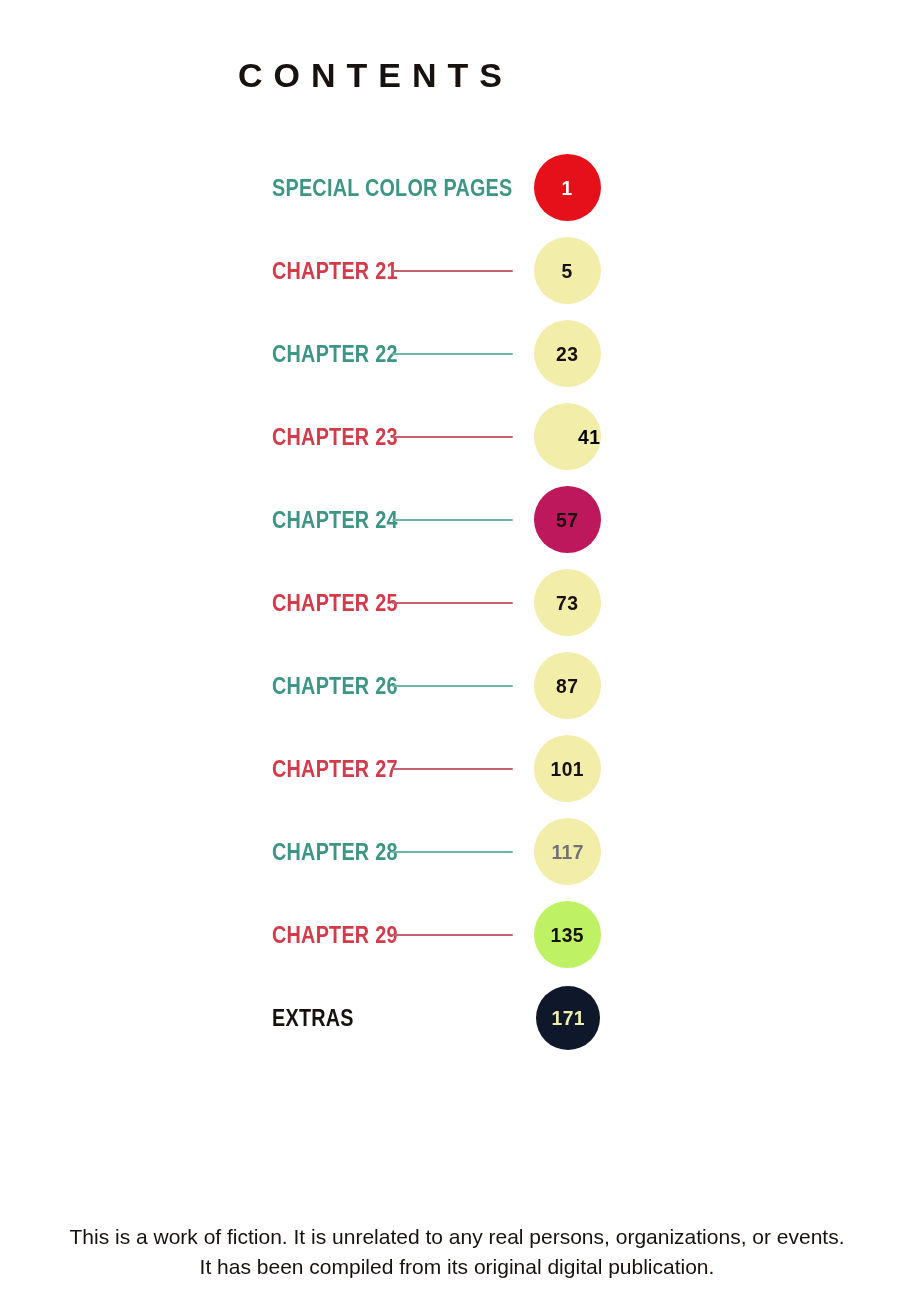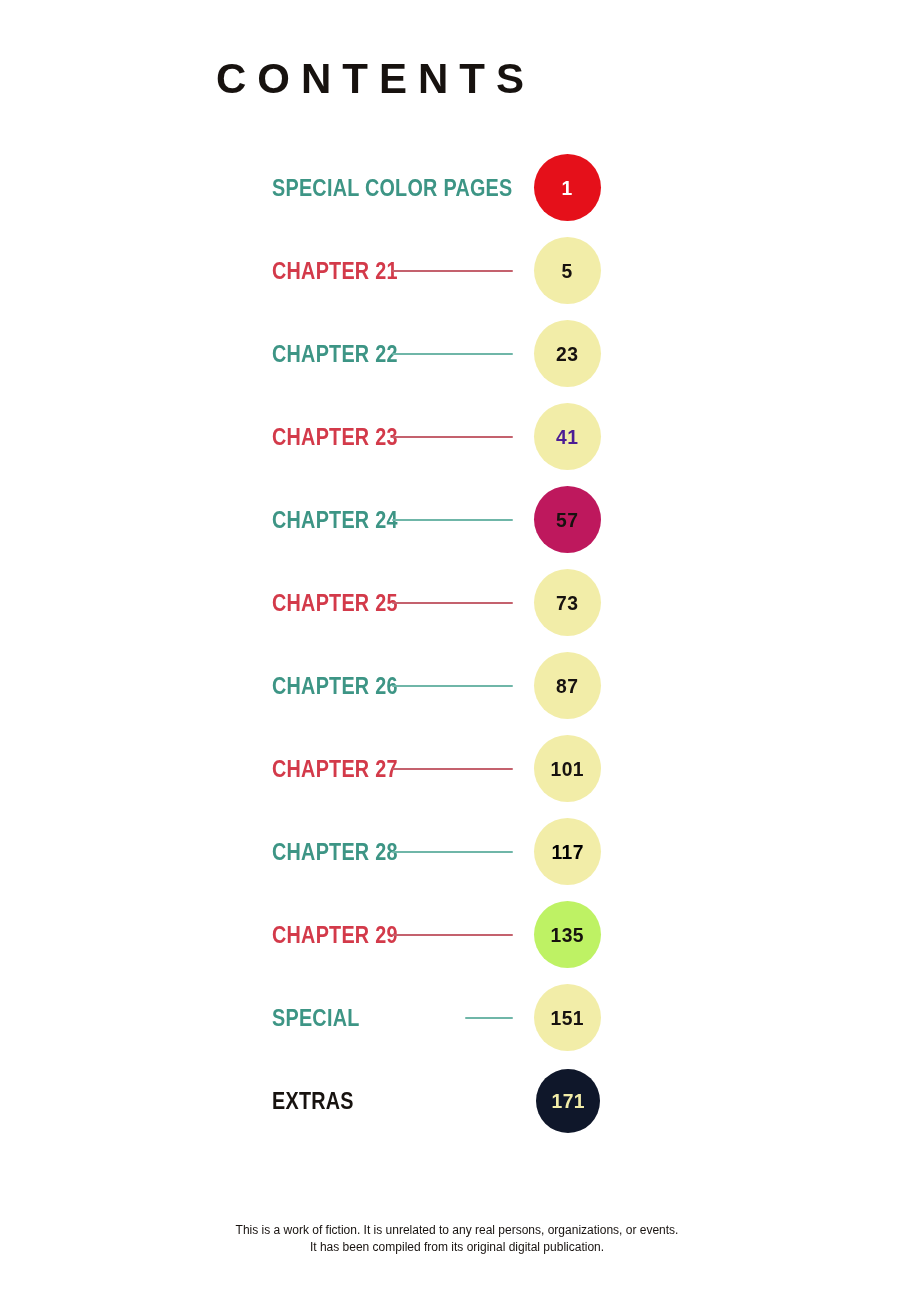--- a/index.html
+++ b/index.html
@@ -21,21 +21,21 @@
   }
 
   
   .toc-title {
     position: absolute;
     top: 58px;
     left: 0;
     width: 740px;
     text-align: center;
     font-family: "Liberation Sans", sans-serif;
-    font-size: 42px;
+    font-size: 34px;
     font-weight: bold;
     letter-spacing: 11px;
     color: #17120f;
     text-indent: 11px;
     line-height: 1;
   }
 
   
   .toc-list {
     position: absolute;
@@ -101,21 +101,21 @@
   }
 
   
   .footer {
     position: absolute;
     left: 0;
     right: 0;
     top: 1222px;
     text-align: center;
     font-family: "Liberation Sans", sans-serif;
-    font-size: 12px;
+    font-size: 21px;
     line-height: 1.45;
     color: #17120f;
   }
   .footer div { white-space: nowrap; }
 </style>
 </head>
 <body>
 
 <div class="page">
 
@@ -138,21 +138,21 @@
       <div class="toc-row">
         <div class="row-label cond" style="color: rgb(61, 149, 133);">CHAPTER 22</div>
         <div class="row-rule" style="left: 392px; width: 121px; background: rgb(111, 182, 168);"></div>
         <div class="row-badge" style="background: rgb(242, 237, 168); color: rgb(23, 18, 15);">
           <span class="badge-num">23</span>
         </div>
       </div>
       <div class="toc-row">
         <div class="row-label cond" style="color: rgb(211, 58, 74);">CHAPTER 23</div>
         <div class="row-rule" style="left: 392px; width: 121px; background: rgb(196, 97, 109);"></div>
-        <div class="row-badge" style="background: rgb(242, 237, 168); color: #4c1d95;">
+        <div class="row-badge" style="background: rgb(242, 237, 168); color: #000000; justify-content: flex-end;">
           <span class="badge-num">41</span>
         </div>
       </div>
       <div class="toc-row">
         <div class="row-label cond" style="color: rgb(61, 149, 133);">CHAPTER 24</div>
         <div class="row-rule" style="left: 392px; width: 121px; background: rgb(111, 182, 168);"></div>
         <div class="row-badge" style="background: #be185d; color: rgb(23, 18, 15);">
           <span class="badge-num">57</span>
         </div>
       </div>
@@ -173,36 +173,29 @@
       <div class="toc-row">
         <div class="row-label cond" style="color: rgb(211, 58, 74);">CHAPTER 27</div>
         <div class="row-rule" style="left: 392px; width: 121px; background: rgb(196, 97, 109);"></div>
         <div class="row-badge" style="background: rgb(242, 237, 168); color: rgb(23, 18, 15);">
           <span class="badge-num">101</span>
         </div>
       </div>
       <div class="toc-row">
         <div class="row-label cond" style="color: rgb(61, 149, 133);">CHAPTER 28</div>
         <div class="row-rule" style="left: 392px; width: 121px; background: rgb(111, 182, 168);"></div>
-        <div class="row-badge" style="background: rgb(242, 237, 168); color: #000000;">
+        <div class="row-badge" style="background: rgb(242, 237, 168); color: #737373;">
           <span class="badge-num">117</span>
         </div>
       </div>
       <div class="toc-row">
         <div class="row-label cond" style="color: rgb(211, 58, 74);">CHAPTER 29</div>
         <div class="row-rule" style="left: 392px; width: 121px; background: rgb(196, 97, 109);"></div>
         <div class="row-badge" style="background: #bef264; color: rgb(23, 18, 15);">
           <span class="badge-num">135</span>
-        </div>
-      </div>
-      <div class="toc-row">
-        <div class="row-label cond" style="color: rgb(61, 149, 133);">SPECIAL</div>
-        <div class="row-rule" style="left: 465px; width: 48px; background: rgb(111, 182, 168);"></div>
-        <div class="row-badge" style="background: rgb(242, 237, 168); color: rgb(23, 18, 15);">
-          <span class="badge-num">151</span>
         </div>
       </div>
       <div class="toc-row">
         <div class="row-label cond" style="color: rgb(23, 18, 15); left: 272px;">EXTRAS</div>
         <div class="row-badge badge-sm" style="background: #0f172a; color: rgb(242, 237, 168);">
           <span class="badge-num">171</span>
         </div>
       </div>
     </div>
 

